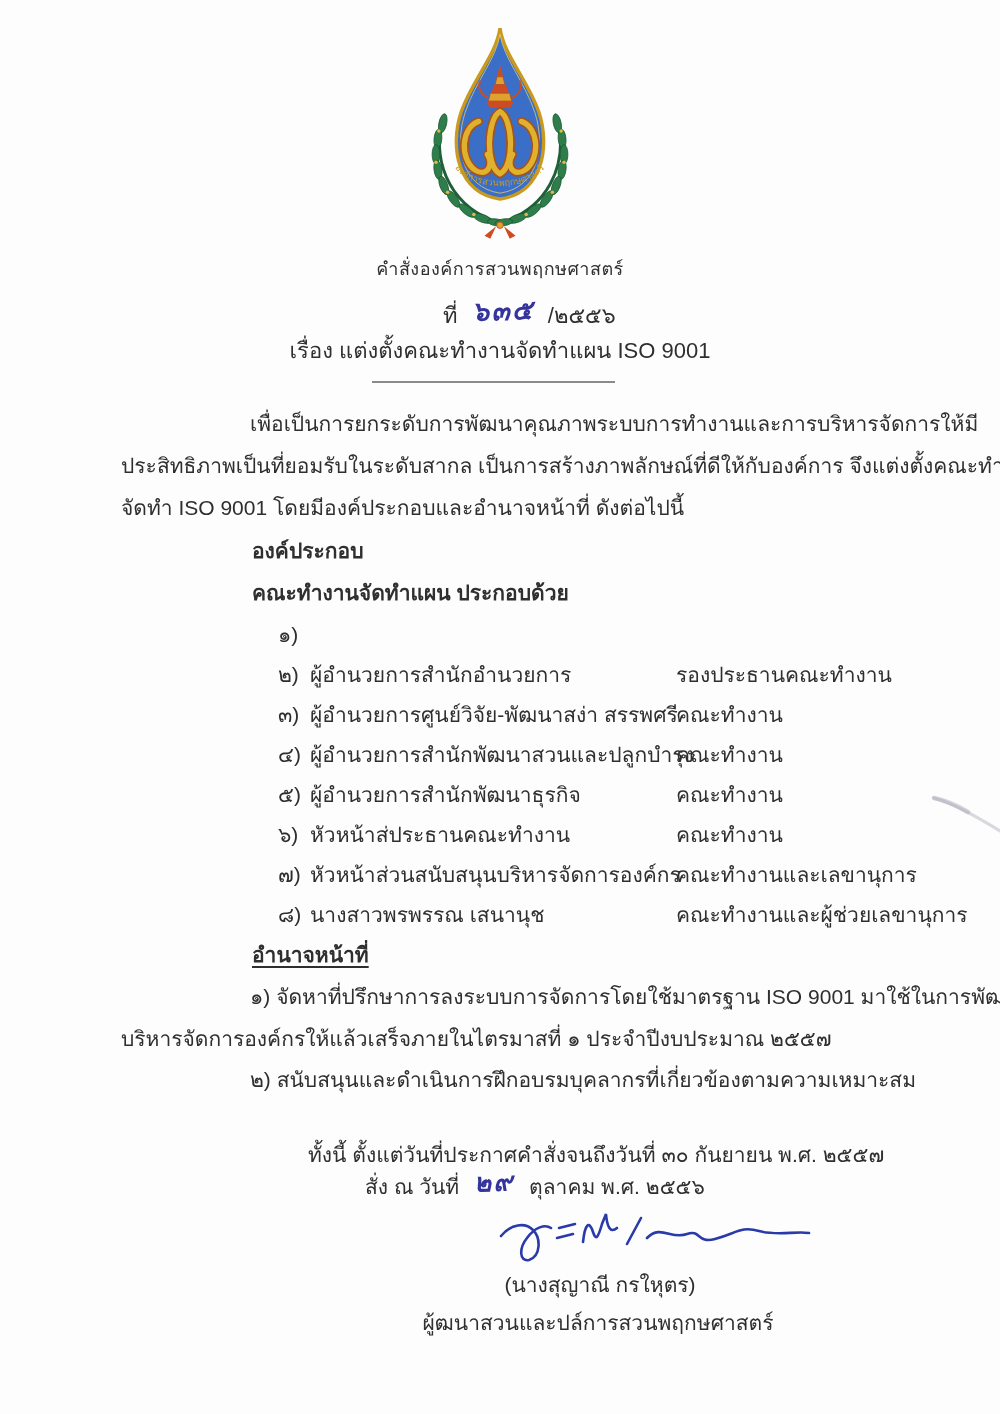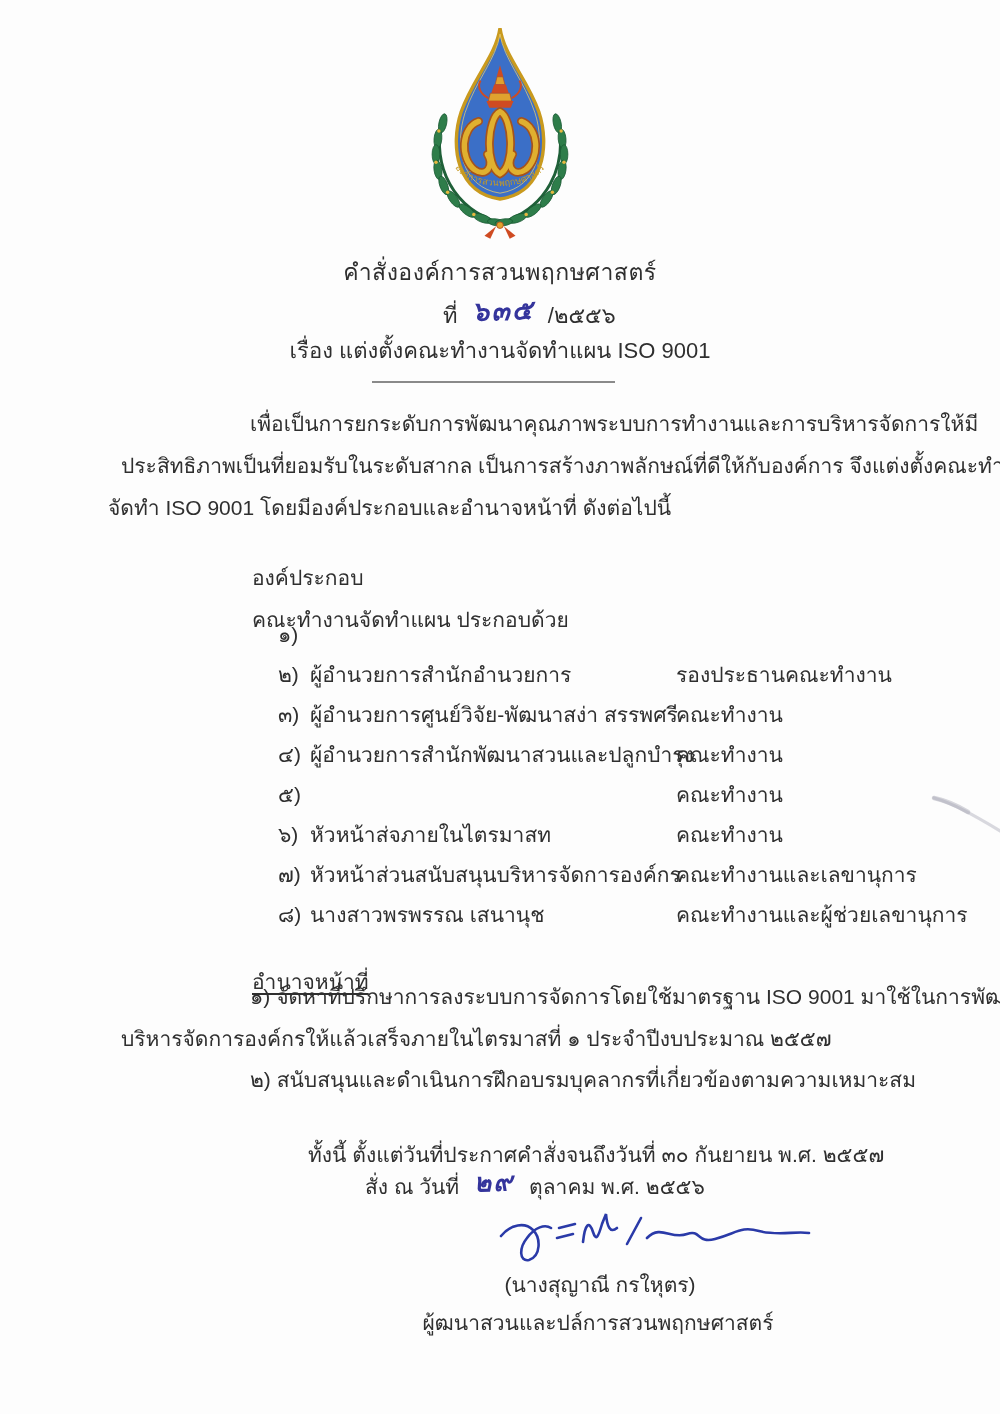--- a/index.html
+++ b/index.html
@@ -5,22 +5,22 @@
   html,body{margin:0;padding:0;}
   body{
     width:1000px;height:1414px;background:#fdfdfd;position:relative;
     font-family:"Liberation Sans","DejaVu Sans",sans-serif;
     color:#2f2f2f;overflow:hidden;
   }
   .abs{position:absolute;white-space:nowrap;}
   .center{left:50%;transform:translateX(-50%);}
   .fs21{font-size:21px;}
   .fs22{font-size:22px;}
-  .fs23{font-size:23px;letter-spacing:.5px;}
-  .bold{font-weight:normal;margin-top:27px;}
+  .fs23{font-size:18px;letter-spacing:.5px;}
+  .bold{font-weight:bold;}
   .hand{
     color:#34349c;font-size:27px;font-weight:600;font-style:italic;
     display:inline-block;transform:rotate(-2deg);letter-spacing:2px;
     font-family:"DejaVu Serif","Liberation Serif",serif;
   }
   .divider{background:#8a8a8a;height:2px;}
   .underline{text-decoration:underline;text-underline-offset:4px;}
   .row-num{position:absolute;left:278px;}
   .row-name{position:absolute;left:310px;}
   .row-role{position:absolute;left:676px;}
@@ -115,21 +115,21 @@
   <span class="hand" style="margin:0 8px;position:relative;top:-3px;">๖๓๕</span>
   <span>/๒๕๕๖</span>
 </div>
 
 <div class="abs center fs22" style="top:333px;">เรื่อง  แต่งตั้งคณะทำงานจัดทำแผน  ISO 9001</div>
 
 <div class="abs divider" style="top:381px;left:372px;width:243px;"></div>
 
 <div class="abs fs21" style="top:407px;left:250px;">เพื่อเป็นการยกระดับการพัฒนาคุณภาพระบบการทำงานและการบริหารจัดการให้มี</div>
 <div class="abs fs21" style="top:449px;left:121px;">ประสิทธิภาพเป็นที่ยอมรับในระดับสากล เป็นการสร้างภาพลักษณ์ที่ดีให้กับองค์การ จึงแต่งตั้งคณะทำงาน</div>
-<div class="abs fs21" style="top:491px;left:108px;">จัดทำ ISO 9001 โดยมีองค์ประกอบและอำนาจหน้าที่ ดังต่อไปนี้</div>
+<div class="abs fs21" style="top:491px;left:121px;">จัดทำ ISO 9001 โดยมีองค์ประกอบและอำนาจหน้าที่ ดังต่อไปนี้</div>
 
 <div class="abs fs21 bold" style="top:534px;left:252px;">องค์ประกอบ</div>
 <div class="abs fs21 bold" style="top:576px;left:252px;">คณะทำงานจัดทำแผน ประกอบด้วย</div>
 
 <div class="crow" style="top:618px;">
   <span class="row-num">๑)</span>
 </div>
 <div class="crow" style="top:658px;">
   <span class="row-num">๒)</span>
   <span class="row-name">ผู้อำนวยการสำนักอำนวยการ</span>
@@ -140,25 +140,26 @@
   <span class="row-name">ผู้อำนวยการศูนย์วิจัย-พัฒนาสง่า  สรรพศรี</span>
   <span class="row-role">คณะทำงาน</span>
 </div>
 <div class="crow" style="top:738px;">
   <span class="row-num">๔)</span>
   <span class="row-name">ผู้อำนวยการสำนักพัฒนาสวนและปลูกบำรุง</span>
   <span class="row-role">คณะทำงาน</span>
 </div>
 <div class="crow" style="top:778px;">
   <span class="row-num">๕)</span>
+  <span class="row-name">ผู้อำนวยการสำนักพัฒนาธุรกิจ</span>
   <span class="row-role">คณะทำงาน</span>
 </div>
 <div class="crow" style="top:818px;">
   <span class="row-num">๖)</span>
-  <span class="row-name">หัวหน้าส่จภายในไตรมาสท</span>
+  <span class="row-name">หัวหน้าส่ประธานคณะทำงาน</span>
   <span class="row-role">คณะทำงาน</span>
 </div>
 <div class="crow" style="top:858px;">
   <span class="row-num">๗)</span>
   <span class="row-name">หัวหน้าส่วนสนับสนุนบริหารจัดการองค์กร</span>
   <span class="row-role">คณะทำงานและเลขานุการ</span>
 </div>
 <div class="crow" style="top:898px;">
   <span class="row-num">๘)</span>
   <span class="row-name">นางสาวพรพรรณ เสนานุช</span>

